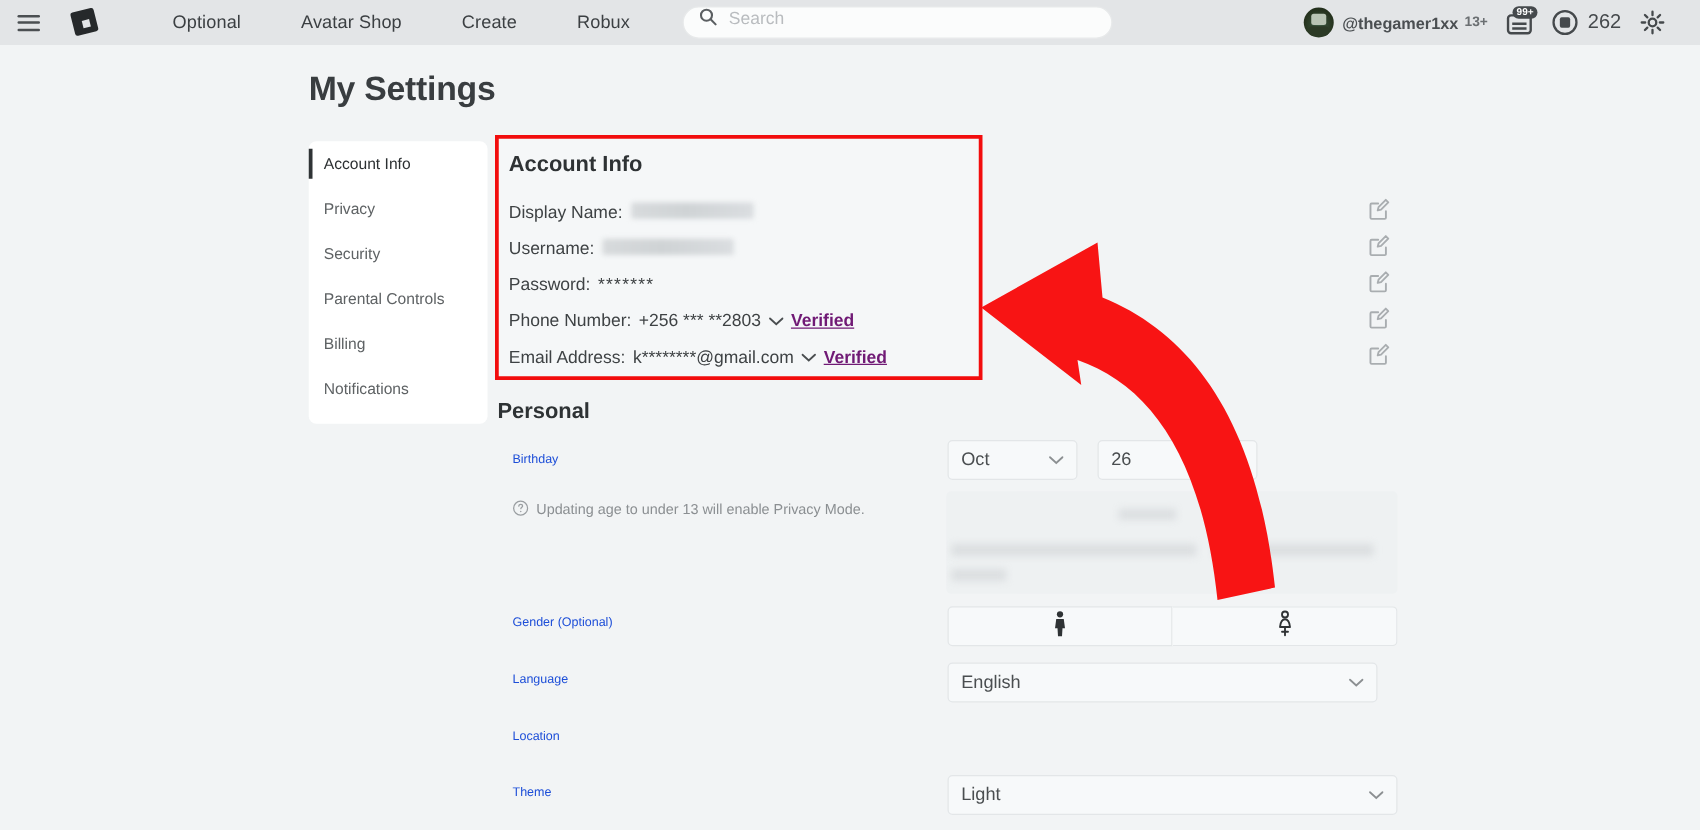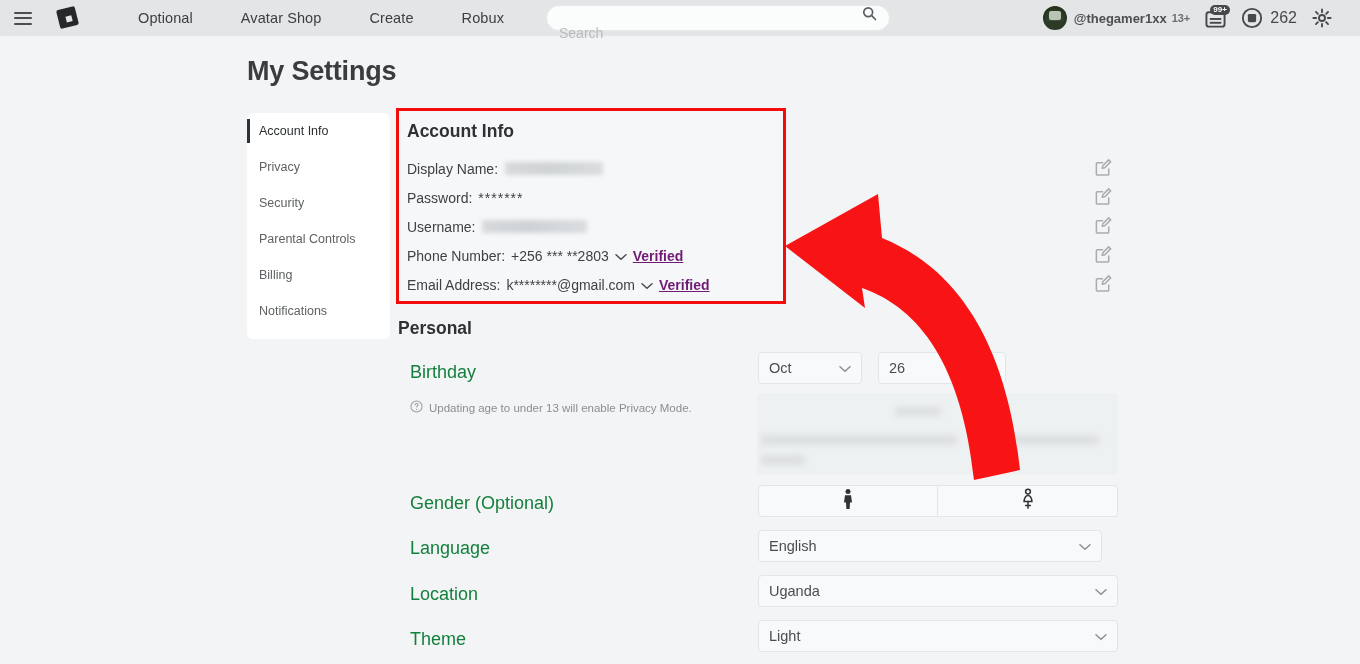--- a/index.html
+++ b/index.html
@@ -29,23 +29,22 @@
     position: absolute; left: 9.5px; top: 9.5px; width: 5.5px; height: 5.5px;
     background: #e3e5e7; transform: rotate(-14deg);
   }
   .navlinks { display: flex; align-items: center; margin-left: 34px; gap: 0; }
   .navlink {
     font-size: 14.5px; color: #3b3f42; padding: 0 24px; cursor: pointer;
     white-space: nowrap; letter-spacing: .1px;
   }
   .searchwrap {
     margin-left: 18px; width: 344px; height: 26px; background: #fbfcfc;
-    border-radius: 13px; display: flex; align-items: flex-end; padding: 0 12px;
+    border-radius: 13px; display: flex; align-items: flex-start; padding: 0 12px;
     border: 1px solid #e7e9ea;
-    flex-direction: column;
   }
   .searchwrap svg { flex: none; }
   .searchinput {
     border: none; outline: none; background: transparent; margin-left: 9px;
     font-family: "Liberation Sans", sans-serif; font-size: 14px; color: #3b3f42;
     width: 100%;
   }
   .searchinput::placeholder { color: #b9bcbf; }
 
   .rightnav { margin-left: auto; display: flex; align-items: center; padding-right: 27px; gap: 0; }
@@ -108,21 +107,21 @@
 
   .editcol { position: absolute; left: 1094px; top: 153px; }
   .editbtn { height: 29px; display: flex; align-items: center; cursor: pointer; }
 
   
   .personal-title {
     position: absolute; left: 398px; top: 318px;
     font-size: 17.5px; font-weight: bold; color: #2e3234;
   }
   .frow { position: absolute; display: flex; align-items: center; }
-  .flabel { font-size: 18px; color: #15803d; }
+  .flabel { font-size: 10px; color: #1d4ed8; }
 
   .sel {
     height: 32px; background: #f7f9fa; border: 1px solid #e3e6e8; border-radius: 4px;
     display: flex; align-items: center; padding: 0 10px; font-size: 14.5px; color: #4a4e50;
     cursor: pointer; position: relative;
   }
   .sel .cv { position: absolute; right: 10px; top: 50%; transform: translateY(-50%); }
 
   .hintrow {
     position: absolute; left: 404px; top: 400px; display: flex; align-items: center;
@@ -235,27 +234,27 @@
   <div class="acctbox">
     <div class="acct-inner">
       <div class="acct-title">Account Info</div>
 
       <div class="acctrow">
         <span>Display Name:</span>
         <span class="redact w1"></span>
       </div>
 
       <div class="acctrow">
+        <span>Username:</span>
+        <span class="redact w2"></span>
+      </div>
+
+      <div class="acctrow">
         <span>Password:</span>
         <span class="mono-dots" style="margin-left:6px">*******</span>
-      </div>
-
-      <div class="acctrow">
-        <span>Username:</span>
-        <span class="redact w2"></span>
       </div>
 
       <div class="acctrow">
         <span>Phone Number:</span>
         <span style="margin-left:6px">+256 *** **2803</span>
         <span class="chev">
           <svg width="12" height="8" viewBox="0 0 12 8">
               <path d="M1 1.8L6 6.3l5-4.5" fill="none" stroke="#4a4e50" stroke-width="1.5" stroke-linecap="round"></path>
             </svg>
         </span>
@@ -382,28 +381,20 @@
     <span class="cv">
       <svg width="12" height="8" viewBox="0 0 12 8">
           <path d="M1 1.8L6 6.3l5-4.5" fill="none" stroke="#8c9092" stroke-width="1.5" stroke-linecap="round"></path>
         </svg>
     </span>
   </div>
 
   <div class="frow" style="left:410px; top:584px;">
     <span class="flabel">Location</span>
   </div>
-  <div class="sel" style="position:absolute; left:758px; top:575px; width:360px;">
-    <span>Uganda</span>
-    <span class="cv">
-      <svg width="12" height="8" viewBox="0 0 12 8">
-          <path d="M1 1.8L6 6.3l5-4.5" fill="none" stroke="#8c9092" stroke-width="1.5" stroke-linecap="round"></path>
-        </svg>
-    </span>
-  </div>
 
   <div class="frow" style="left:410px; top:629px;">
     <span class="flabel">Theme</span>
   </div>
   <div class="sel" style="position:absolute; left:758px; top:620px; width:360px;">
     <span>Light</span>
     <span class="cv">
       <svg width="12" height="8" viewBox="0 0 12 8">
           <path d="M1 1.8L6 6.3l5-4.5" fill="none" stroke="#8c9092" stroke-width="1.5" stroke-linecap="round"></path>
         </svg>

